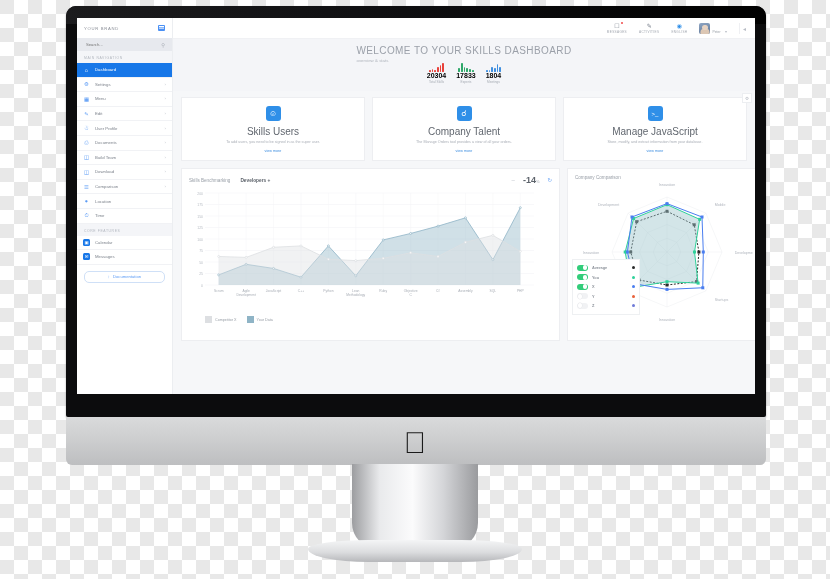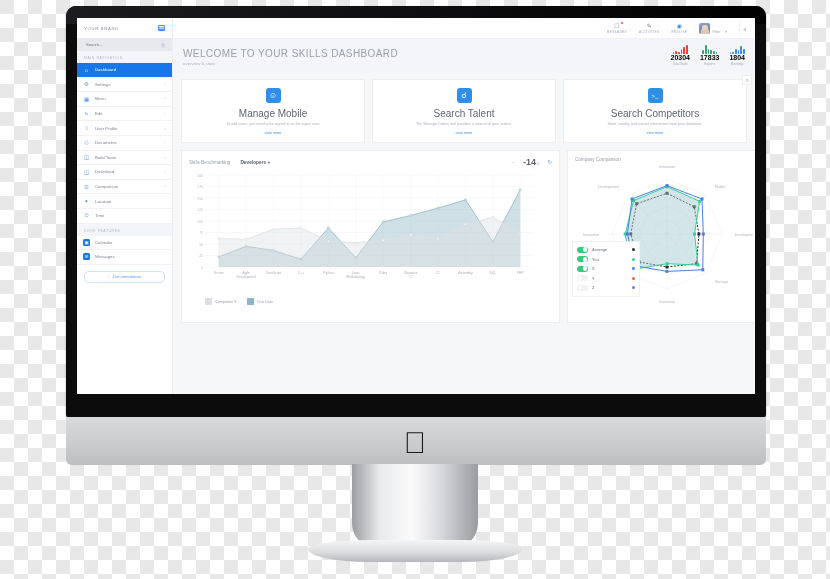--- a/index.html
+++ b/index.html
@@ -78,21 +78,21 @@
   .tb-item .tbl{font-size:3.1px;letter-spacing:.35px;color:#a3a8b1;}
   .tb-item .dot{position:absolute;right:4px;top:-1px;width:2.4px;height:2.4px;background:#f04b4b;border-radius:50%;}
   .tb-item.en .tbi{color:#2f8fe8;}
   .user{display:flex;align-items:center;gap:2px;}
   .avatar{width:11px;height:11px;border-radius:2px;background:linear-gradient(160deg,#8fa6c4,#5d7595);position:relative;overflow:hidden;}
   .avatar:after{content:"";position:absolute;left:2.6px;top:2px;width:5.5px;height:5.5px;border-radius:50%;background:#e7d3c2;box-shadow:0 5px 0 1.6px #dcc7b4;}
   .uname{font-size:3.4px;color:#9aa0a8;}
   .caret{font-size:4px;color:#b8bdc5;}
   .panel-toggle{width:9px;height:11px;display:flex;align-items:center;justify-content:center;font-size:6px;color:#b9bec6;border-left:1px solid #eff0f3;}
 
-  .welcome{background:#f4f5f8;padding:6px 10px 7px;display:flex;align-items:flex-end;justify-content:space-between;}
+  .welcome{background:#f4f5f8;padding:6px 10px 7px;display:flex;align-items:center;justify-content:space-between;flex-direction:column;}
   .w-title{font-size:10px;letter-spacing:.4px;color:#9ba0a9;font-weight:400;}
   .w-sub{font-size:4.4px;color:#b0b5bd;margin-top:2px;}
   .stats{display:flex;gap:10px;}
   .stat{text-align:center;}
   .spark{height:9px;display:flex;align-items:flex-end;justify-content:center;gap:1px;}
   .spark i{width:1.7px;display:block;border-radius:.4px;}
   .sv{font-size:7px;font-weight:700;line-height:8px;}
   .sl{font-size:3.2px;color:#a8adb5;}
 
   .content{flex:1;padding:6px 8px 8px;overflow:hidden;position:relative;}
@@ -300,33 +300,33 @@
           </div>
         </div>
       </div>
 
       <div class="content">
         <div class="gear-float">⚙</div>
 
         <div class="cards">
           <div class="card">
             <div class="c-ico">☺</div>
-            <div class="c-title">Manage Mobile</div>
+            <div class="c-title">Skills Users</div>
             <div class="c-desc">To add users, you need to be signed in as the super user.</div>
             <div class="c-more">view more</div>
           </div>
           <div class="card">
             <div class="c-ico">☌</div>
-            <div class="c-title">Search Talent</div>
+            <div class="c-title">Company Talent</div>
             <div class="c-desc">The Manage Orders tool provides a view of all your orders.</div>
             <div class="c-more">view more</div>
           </div>
           <div class="card">
             <div class="c-ico" style="font-size:6px">&gt;_</div>
-            <div class="c-title">Search Competitors</div>
+            <div class="c-title">Manage JavaScript</div>
             <div class="c-desc">Store, modify, and extract information from your database.</div>
             <div class="c-more">view more</div>
           </div>
         </div>
 
         <div class="row2">
 
           <div class="chart-panel">
             <div class="cp-head">
               <div class="cp-left">

